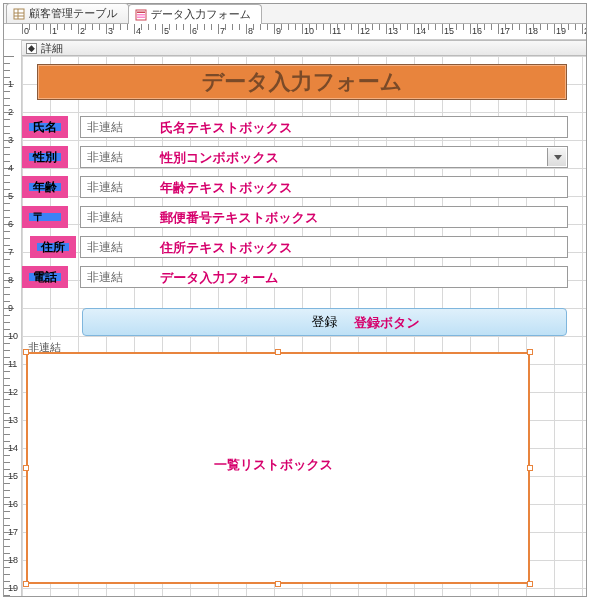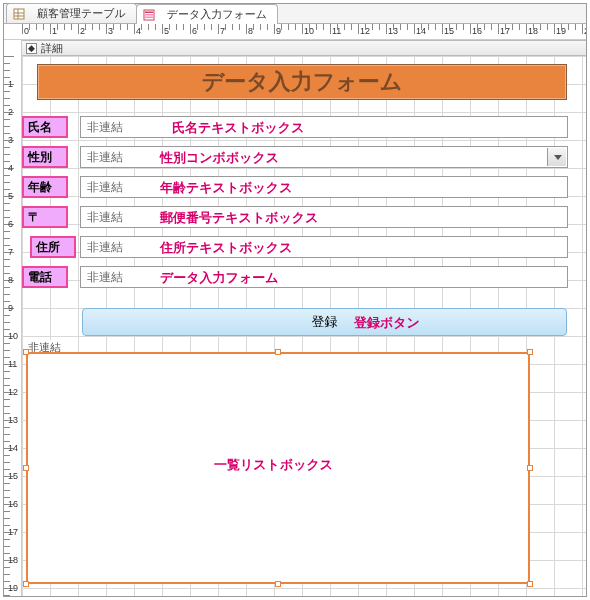--- a/index.html
+++ b/index.html
@@ -22,21 +22,21 @@
   height: 20px;
   display: flex;
   align-items: flex-end;
   border-bottom: 1px solid #b0b0b0;
   padding-left: 2px;
   background: #f4f4f4;
 }
 .tab {
   display: flex;
   align-items: center;
-  gap: 12px;
+  gap: 4px;
   padding: 2px 10px 2px 6px;
   border: 1px solid #b0b0b0;
   border-bottom: none;
   border-radius: 4px 4px 0 0;
   background: linear-gradient(#fdfdfd,#eee);
   margin-right: -1px;
   font-size: 11px;
   color: #333;
   position: relative;
 }
@@ -118,22 +118,22 @@
   font-size:22px;
   font-weight:bold;
   color:#6a3a18;
   box-shadow: inset 0 0 0 1px #f5b080;
 }
 .title-banner span { color:#7a4a28; }
 
 .label-box {
   position:absolute;
   width:46px; height:22px;
-  background:#f0abfc;
-  border:2px solid #ec4899;
+  background:#3b82f6;
+  border:7px solid #ec4899;
   display:flex; align-items:center; justify-content:flex-start;
   padding-left:4px;
   font-size:12px;
   font-weight:bold;
 }
 
 .ctrl-box {
   position:absolute;
   height:22px;
   background:#fff;
@@ -433,21 +433,21 @@
     <div class="grid-area" style="top:16px; bottom:0">
       <div class="grid-bg"></div>
 
       <div class="title-banner">
         <span>データ入力フォーム</span>
       </div>
 
       <div id="fields">
           <div class="label-box" style="left: 0px; top: 60px;">氏名</div>
           <div class="ctrl-box" style="left: 58px; top: 60px; width: 488px;">非連結</div>
-          <div class="annot" style="left: 138px; top: 63px; margin-left: 12px;">氏名テキストボックス</div>
+          <div class="annot" style="left: 138px; top: 63px;">氏名テキストボックス</div>
           <div class="label-box" style="left: 0px; top: 90px;">性別</div>
           <div class="ctrl-box combo" style="left: 58px; top: 90px; width: 488px;">非連結<div class="chev"></div></div>
           <div class="annot" style="left: 138px; top: 93px;">性別コンボボックス</div>
           <div class="label-box" style="left: 0px; top: 120px;">年齢</div>
           <div class="ctrl-box" style="left: 58px; top: 120px; width: 488px;">非連結</div>
           <div class="annot" style="left: 138px; top: 123px;">年齢テキストボックス</div>
           <div class="label-box" style="left: 0px; top: 150px;">〒</div>
           <div class="ctrl-box" style="left: 58px; top: 150px; width: 488px;">非連結</div>
           <div class="annot" style="left: 138px; top: 153px;">郵便番号テキストボックス</div>
           <div class="label-box" style="left: 8px; top: 180px;">住所</div>

